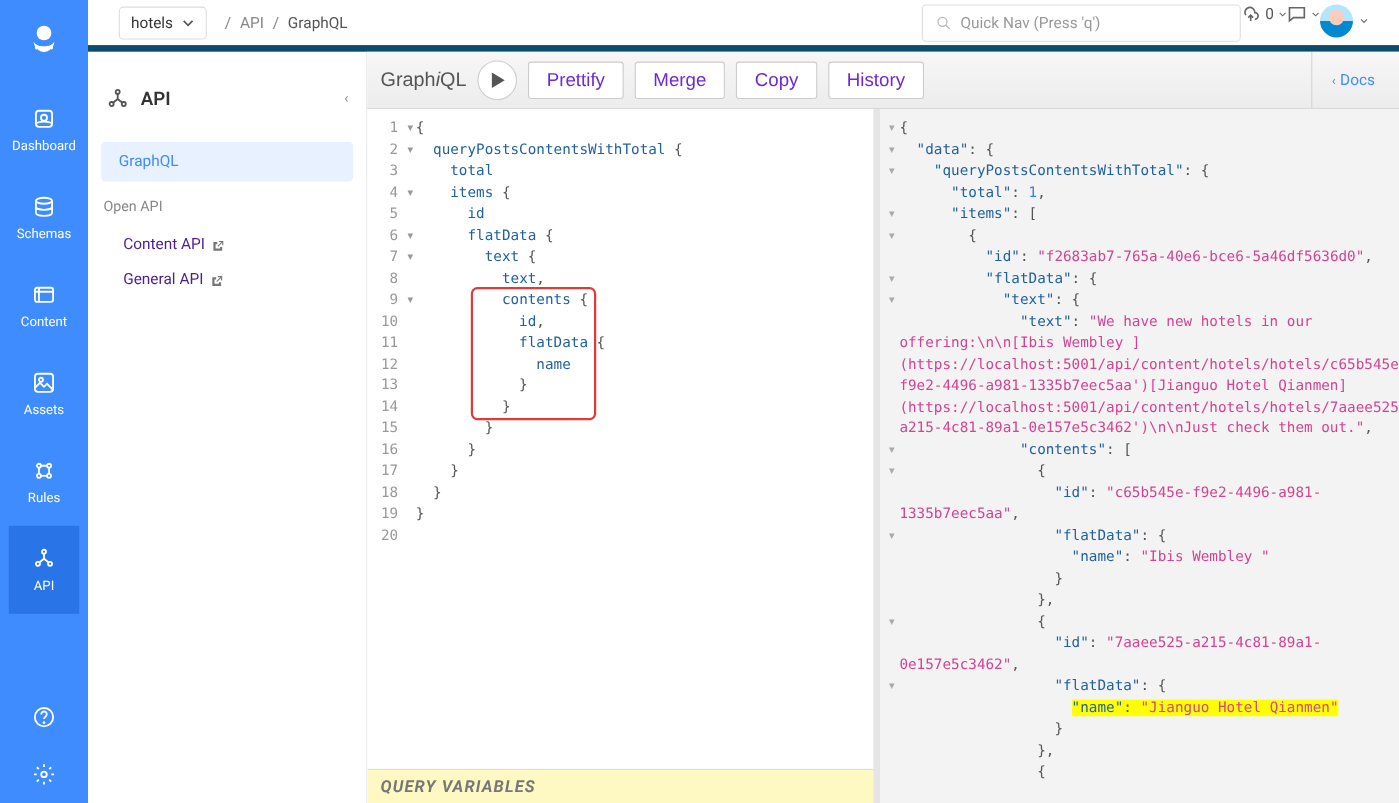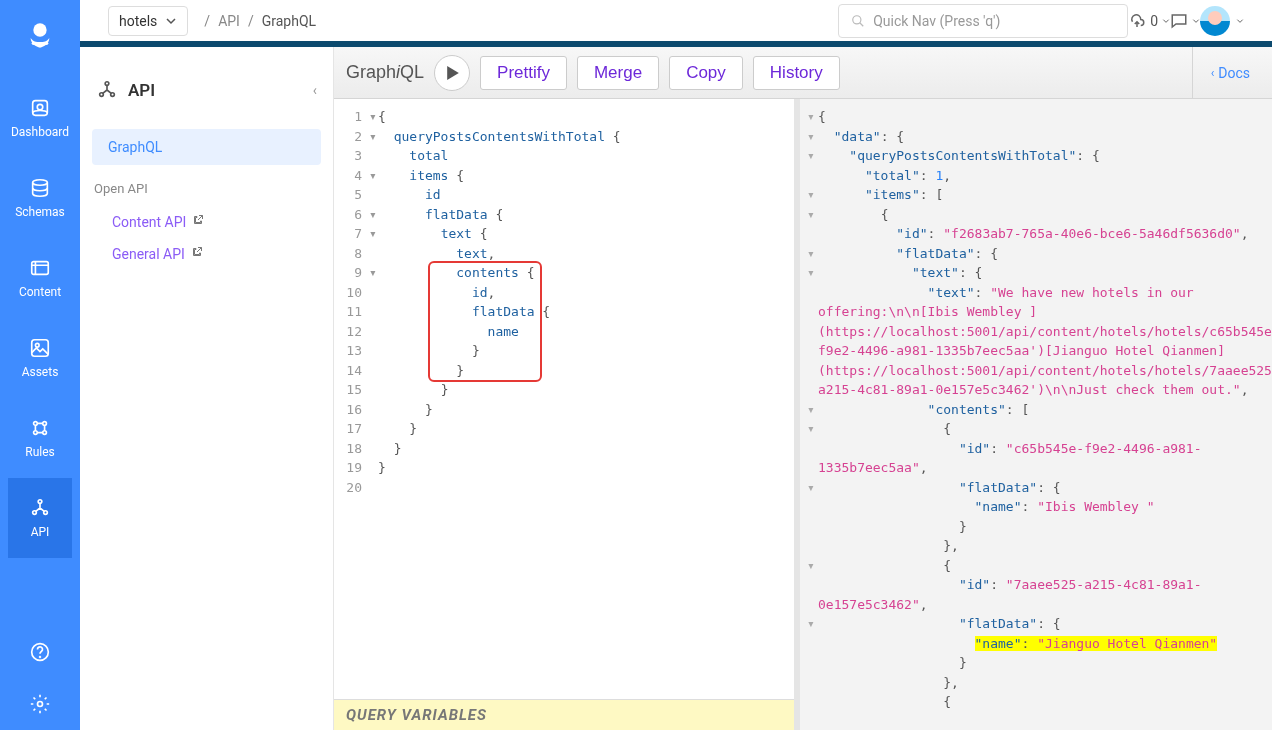--- a/index.html
+++ b/index.html
@@ -14,36 +14,36 @@
 .nav-icon{width:22px;height:22px}
 .nav-bottom{margin-top:auto;padding-bottom:16px;display:flex;flex-direction:column;gap:32px;align-items:center}
 
 
 .main{flex:1;display:flex;flex-direction:column}
 .top-bar{height:47px;border-bottom:6px solid #0c4a6e;display:flex;align-items:center;padding:0 28px;gap:16px}
 .app-select{border:1px solid #ddd;border-radius:4px;padding:6px 10px;display:flex;align-items:center;gap:8px;background:#fff}
 .breadcrumb{color:#888;display:flex;gap:8px;align-items:center}
 .breadcrumb span{color:#888}
 .breadcrumb .current{color:#555}
-.top-right{margin-left:auto;display:flex;align-items:center;}
+.top-right{margin-left:auto;display:flex;align-items:flex-start;}
 .quick-nav{width:290px;border:1px solid #ddd;border-radius:4px;padding:8px 12px;display:flex;align-items:center;gap:8px;color:#999}
 .chip{display:flex;align-items:center;gap:4px;color:#555}
 .avatar{width:30px;height:30px;border-radius:50%;background:linear-gradient(#b3e5fc 0%,#b3e5fc 50%,#0288d1 50%,#0288d1 100%);position:relative}
 .avatar::after{content:"";position:absolute;width:14px;height:14px;border-radius:50%;background:#ffccbc;top:5px;left:8px}
 
 
 .body-split{flex:1;display:flex;overflow:hidden}
 .side-panel{width:254px;border-right:1px solid #e5e5e5;padding:16px 12px}
 .side-header{display:flex;align-items:center;gap:10px;margin:16px 0 28px 4px}
 .side-header h2{font-size:17px;font-weight:600}
 .collapse-caret{margin-left:auto;margin-right:4px;color:#999;font-size:14px}
 .side-link{display:block;padding:10px 16px;border-radius:4px;color:#555;font-size:14px}
 .side-link.active{background:#e8f1ff;color:#3f8cff}
 .side-section-label{color:#888;font-size:13px;margin:16px 0 10px 2px}
-.side-sublink{padding:8px 0 8px 20px;color:#8b5cf6;display:flex;align-items:flex-start;gap:6px}
+.side-sublink{padding:8px 0 8px 20px;color:#4c1d95;display:flex;align-items:flex-end;gap:6px}
 
 
 .graphiql{flex:1;display:flex;flex-direction:column;background:#fafafa}
 .gq-toolbar{height:52px;background:linear-gradient(#f7f7f7,#ececec);border-bottom:1px solid #d5d5d5;display:flex;align-items:center;padding:0 12px;gap:10px}
 .gq-title{font-family:Liberation Sans, sans-serif;font-size:18px;color:#555}
 .gq-title em{font-style:italic}
 .play-btn{width:36px;height:36px;border-radius:50%;background:#fff;border:1px solid #ccc;display:flex;align-items:center;justify-content:center}
 .play-btn svg{margin-left:2px}
 .gq-btn{padding:6px 16px;background:#fff;border:1px solid #ccc;border-radius:3px;color:#6d28d9;font-size:17px}
 .gq-docs{margin-left:auto;color:#3f8cff;display:flex;align-items:center;gap:4px;padding-right:10px;border-left:1px solid #d5d5d5;padding-left:18px;height:100%}

